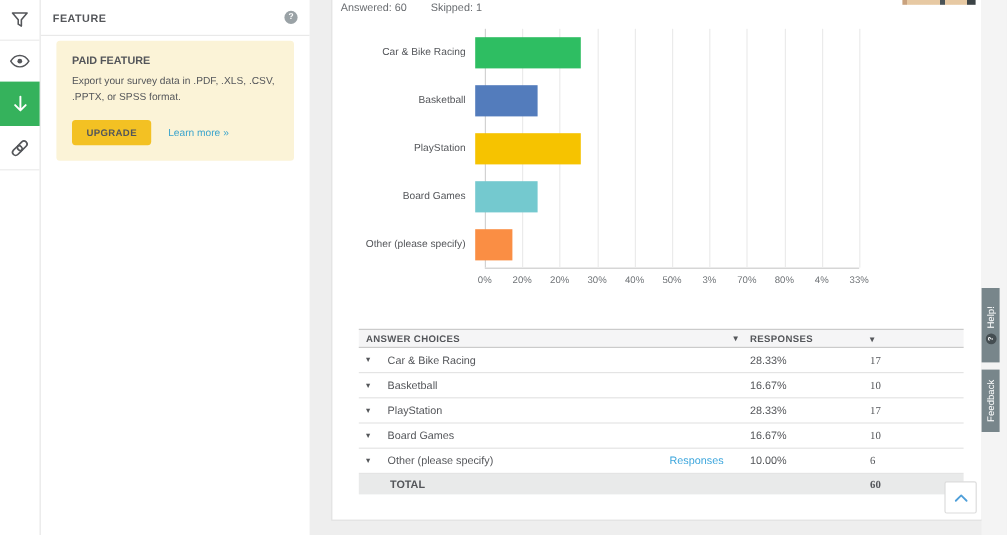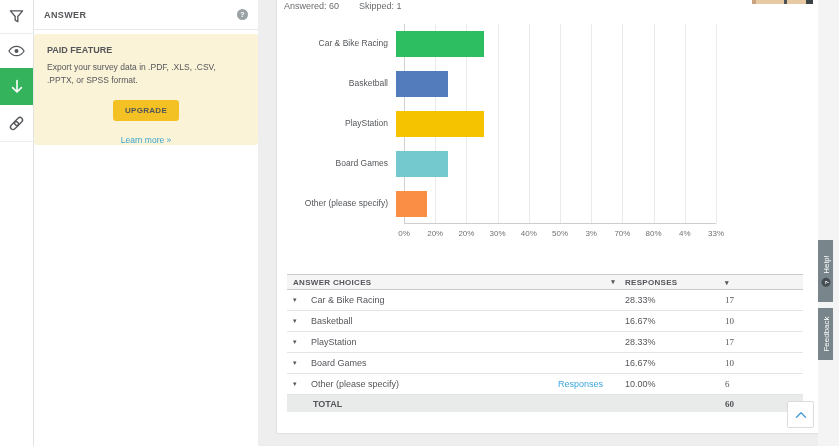--- a/index.html
+++ b/index.html
@@ -13,24 +13,24 @@
   .rail-item.r1 { border-bottom:1px solid #ececec; }
   .rail-item.r3 { height:37px; background:#35b25c; }
   .rail-item.r4 { height:37px; border-bottom:1px solid #ececec; }
 
   
   .exports { position:absolute; left:34px; top:0; width:224px; height:446px; background:#fff; }
   .exports-header { height:30px; display:flex; align-items:center; padding:0 10px; border-bottom:1px solid #e9e9e9; }
   .exports-title { font-size:9px; font-weight:bold; letter-spacing:.4px; color:#54565a; }
   .q-help { margin-left:auto; width:11px; height:11px; border-radius:50%; background:#9aa2a6; color:#fff;
             font-size:7px; font-weight:bold; display:flex; align-items:center; justify-content:center; cursor:pointer; }
-  .paid-box { margin:4px 0; background:#fbf3d7; border-radius:3px; padding:11px 13px 0; }
+  .paid-box { margin:4px 13px; background:#fbf3d7; border-radius:3px; padding:11px 13px 13px; }
   .paid-title { font-size:9px; font-weight:bold; margin-bottom:6px; color:#54565a; }
   .paid-desc { font-size:8.5px; line-height:1.5; color:#54565a; margin-bottom:13px; width:182px; }
-  .paid-actions { display:flex; align-items:center; gap:14px;flex-direction:column; }
+  .paid-actions { display:flex; align-items:center; gap:14px; }
   .upgrade-btn { background:#f3c123; border:none; border-radius:3px; padding:6px 12px; font-family:inherit;
                  font-size:8px; font-weight:bold; letter-spacing:.3px; color:#52555a; cursor:pointer; }
   .learn-more { font-size:8.5px; color:#3ba4cc; text-decoration:none; cursor:pointer; }
 
   
   .card { position:absolute; left:277px; top:0; width:541px; height:433px; background:#fff;
           box-shadow:0 0 0 1px rgba(0,0,0,.05); }
   .answered-line { display:flex; gap:20px; padding:1px 0 0 7px; font-size:9px; color:#696c70; }
 
   .chart { position:relative; height:200px; margin-top:13px; }
@@ -38,21 +38,21 @@
   .gl { position:absolute; top:0; bottom:0; width:1px; background:#ebebeb; }
   .gl.axis { background:#d2d2d2; }
   .bar-row { position:relative; display:flex; align-items:center; height:40px; }
   .bar-label { width:119px; padding-right:8px; text-align:right; font-size:8.5px; line-height:1.35; color:#54565a; }
   .bar-track { width:312px; height:26px; position:relative; }
   .bar { height:100%; }
   .x-axis { position:relative; margin-left:127px; width:312px; height:16px; }
   .tick { position:absolute; top:5px; transform:translateX(-50%); font-size:8px; color:#6e7276; }
 
   
-  .rtable { margin:34px 15px 0 10px; font-size:9px; }
+  .rtable { margin:34px 15px 0 22px; font-size:9px; }
   .thead { display:flex; align-items:center; height:16px; background:#f5f5f6;
            border-top:1px solid #cbcbcb; border-bottom:1px solid #cbcbcb;
            font-size:8px; font-weight:bold; letter-spacing:.3px; }
   .trow { display:flex; align-items:center; height:21px; border-bottom:1px solid #e4e4e4; }
   .cell-main { flex:1; display:flex; align-items:center; padding-left:6px; }
   .cell-pct { width:100px; }
   .cell-count { width:78px; text-align:left; padding-right:8px; color:#54565a;font-family:Liberation Serif, serif; }
   .row-caret { width:14px; font-size:7px; color:#54565a; cursor:pointer; }
   .row-label { margin-left:4px; color:#54565a; }
   .head-caret { margin-left:auto; margin-right:10px; font-size:7px; cursor:pointer; }
@@ -114,21 +114,21 @@
               <rect x="1" y="5.6" width="8.6" height="4.8" rx="2.4" fill="none" stroke="#54565a" stroke-width="1.3"></rect>
               <rect x="6.4" y="5.6" width="8.6" height="4.8" rx="2.4" fill="none" stroke="#54565a" stroke-width="1.3"></rect>
             </g>
           </svg>
       </span>
     </div>
   </aside>
 
   <section class="exports">
     <div class="exports-header">
-      <span class="exports-title">ANSWER</span>
+      <span class="exports-title">FEATURE</span>
       <span class="q-help">?</span>
     </div>
     <div class="paid-box">
       <div class="paid-title">PAID FEATURE</div>
       <div class="paid-desc">Export your survey data in .PDF, .XLS, .CSV, .PPTX, or SPSS format.</div>
       <div class="paid-actions">
         <button class="upgrade-btn">UPGRADE</button>
         <a class="learn-more">Learn more »</a>
       </div>
     </div>

